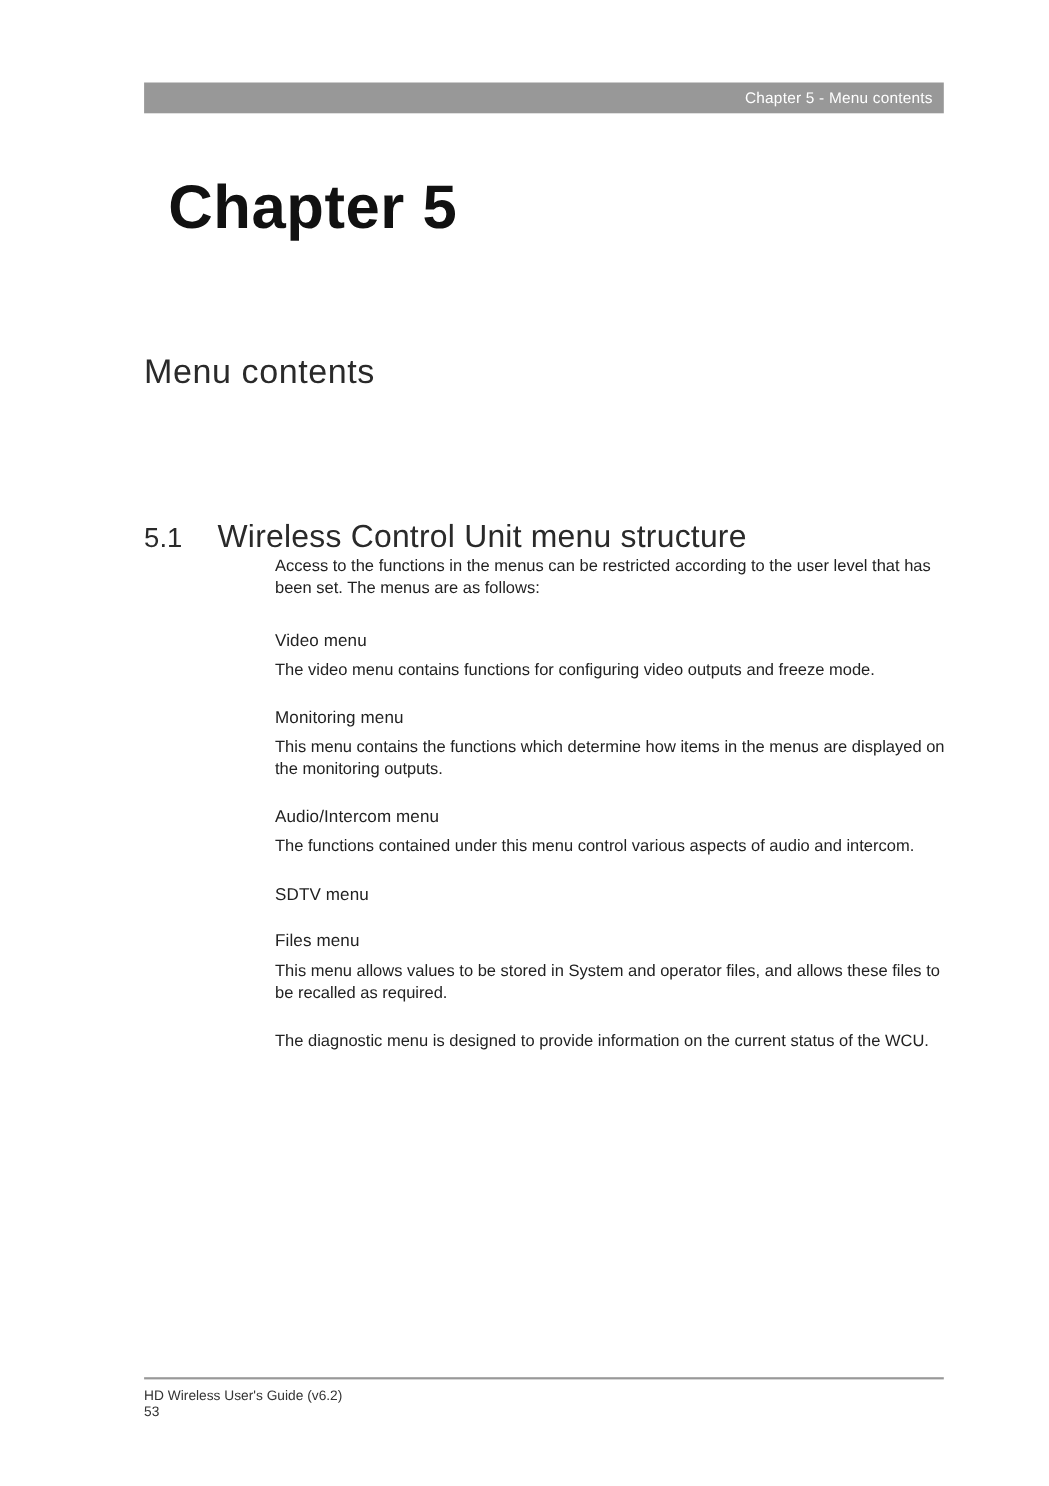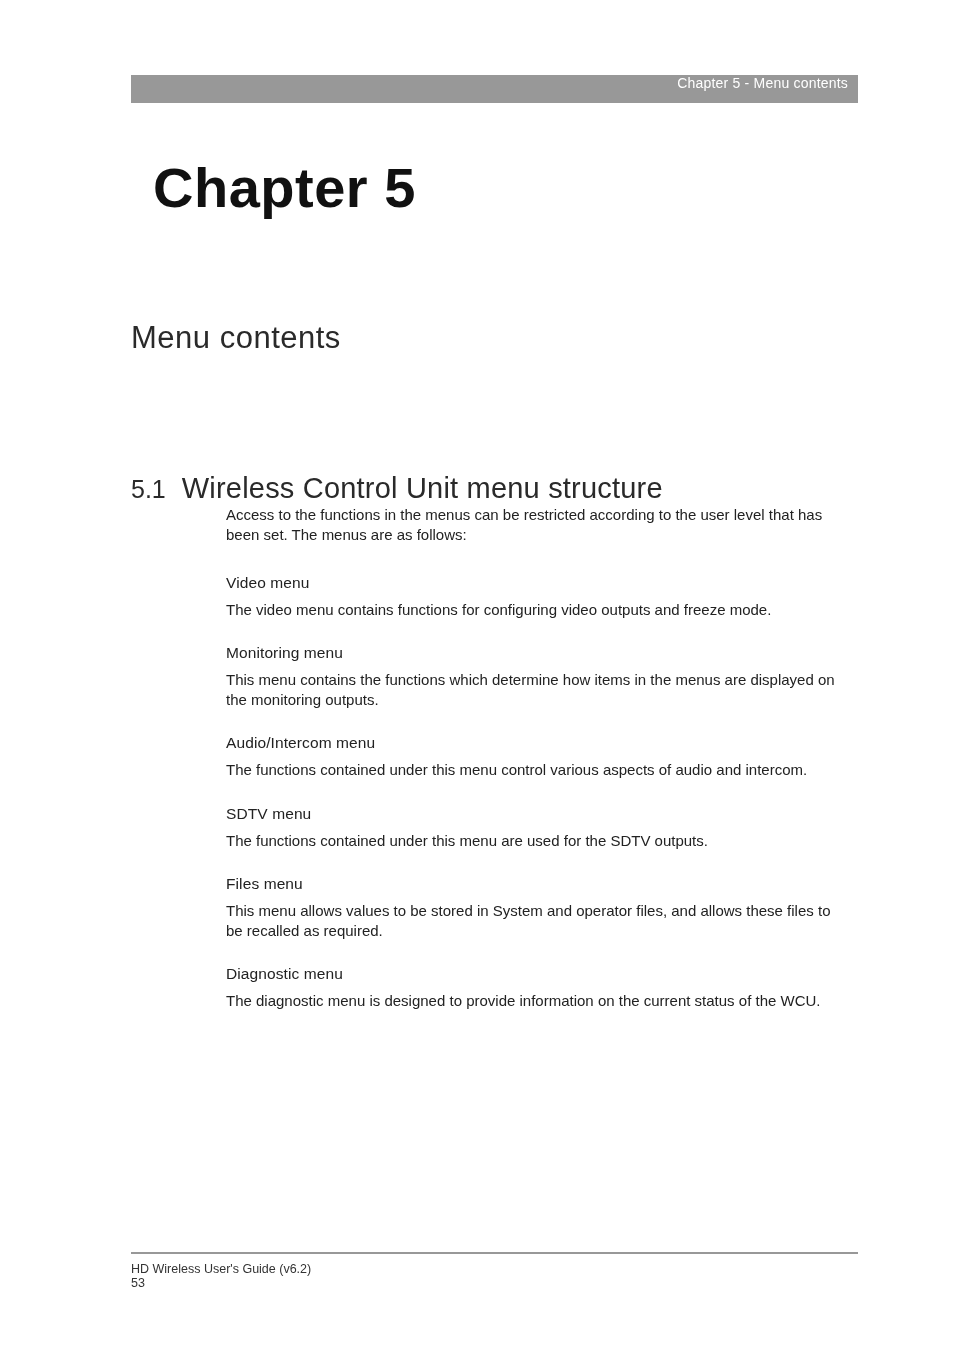--- a/index.html
+++ b/index.html
@@ -1,29 +1,29 @@
 <!DOCTYPE html>
 <html><head>
 <meta charset="utf-8">
 <style>
   * { box-sizing: border-box; margin: 0; padding: 0; }
   html, body { width: 954px; height: 1351px; background: #fff; font-family: "Helvetica Neue", Helvetica, Arial, sans-serif; color: #1a1a1a; }
   .page { position: relative; width: 954px; height: 1351px; }
 
-  .header-bar { position: absolute; left: 131px; top: 75px; width: 727px; height: 28px; background: #989898; display: flex; justify-content: flex-end; padding-right: 10px; }
+  .header-bar { position: absolute; left: 131px; top: 75px; width: 727px; height: 28px; background: #989898; display: flex; align-items: center; justify-content: flex-end; padding-right: 10px; }
   .header-bar span { color: #fff; font-size: 14px; font-weight: 400; letter-spacing: 0.2px; }
 
   .chapter { position: absolute; left: 131px; top: 155px; font-size: 56px; font-weight: 900; color: #111; letter-spacing: 0.5px; margin-left: 22px; }
   .title   { position: absolute; left: 131px; top: 320px; font-size: 31px; font-weight: 400; color: #2a2a2a; letter-spacing: 0.5px; text-align: center; }
 
-  .sec-row { position: absolute; left: 131px; top: 472px; display: flex; align-items: baseline; gap: 16px; }
+  .sec-row { position: absolute; left: 131px; top: 472px; display: flex; align-items: baseline; gap: 32px; }
   .sec-num { font-size: 25px; font-weight: 400; color: #2a2a2a; }
   .sec-ttl { font-size: 29px; font-weight: 400; color: #2a2a2a; letter-spacing: 0.2px; }
 
-  .body-col { position: absolute; left: 226px; top: 505px; width: 619px; }
+  .body-col { position: absolute; left: 250px; top: 505px; width: 619px; }
   .intro { font-size: 15px; line-height: 1.35; color: #222; margin-bottom: 28px; }
 
   .subsec { margin-bottom: 24px; }
   .subhead { font-size: 15.5px; font-weight: 400; color: #222; margin-bottom: 8px; letter-spacing: 0.1px; }
   .subtext { font-size: 15px; line-height: 1.35; color: #222; }
 
   .footer-rule { position: absolute; left: 131px; top: 1252px; width: 727px; height: 0; border-top: 2px solid #989898; }
   .footer { position: absolute; left: 131px; top: 1262px; width: 727px; display: flex; justify-content: space-between; font-size: 12.5px; color: #333; flex-direction: column; }
 </style>
 </head>
@@ -56,31 +56,29 @@
       <div class="subtext">This menu contains the functions which determine how items in the menus are displayed on the monitoring outputs.</div>
     </div>
 
     <div class="subsec">
       <div class="subhead">Audio/Intercom menu</div>
       <div class="subtext">The functions contained under this menu control various aspects of audio and intercom.</div>
     </div>
 
     <div class="subsec">
       <div class="subhead">SDTV menu</div>
-      <div class="subtext">The functions contained under this menu are used for the SDTV outputs.</div>
     </div>
 
 
     <div class="subsec">
       <div class="subhead">Files menu</div>
       <div class="subtext">This menu allows values to be stored in System and operator files, and allows these files to be recalled as required.</div>
     </div>
 
     <div class="subsec">
-      <div class="subhead">Diagnostic menu</div>
       <div class="subtext">The diagnostic menu is designed to provide information on the current status of the WCU.</div>
     </div>
   </div>
 
   <div class="footer-rule"></div>
   <div class="footer">
     <span>HD Wireless User's Guide (v6.2)</span>
     <span>53</span>
   </div>
 

